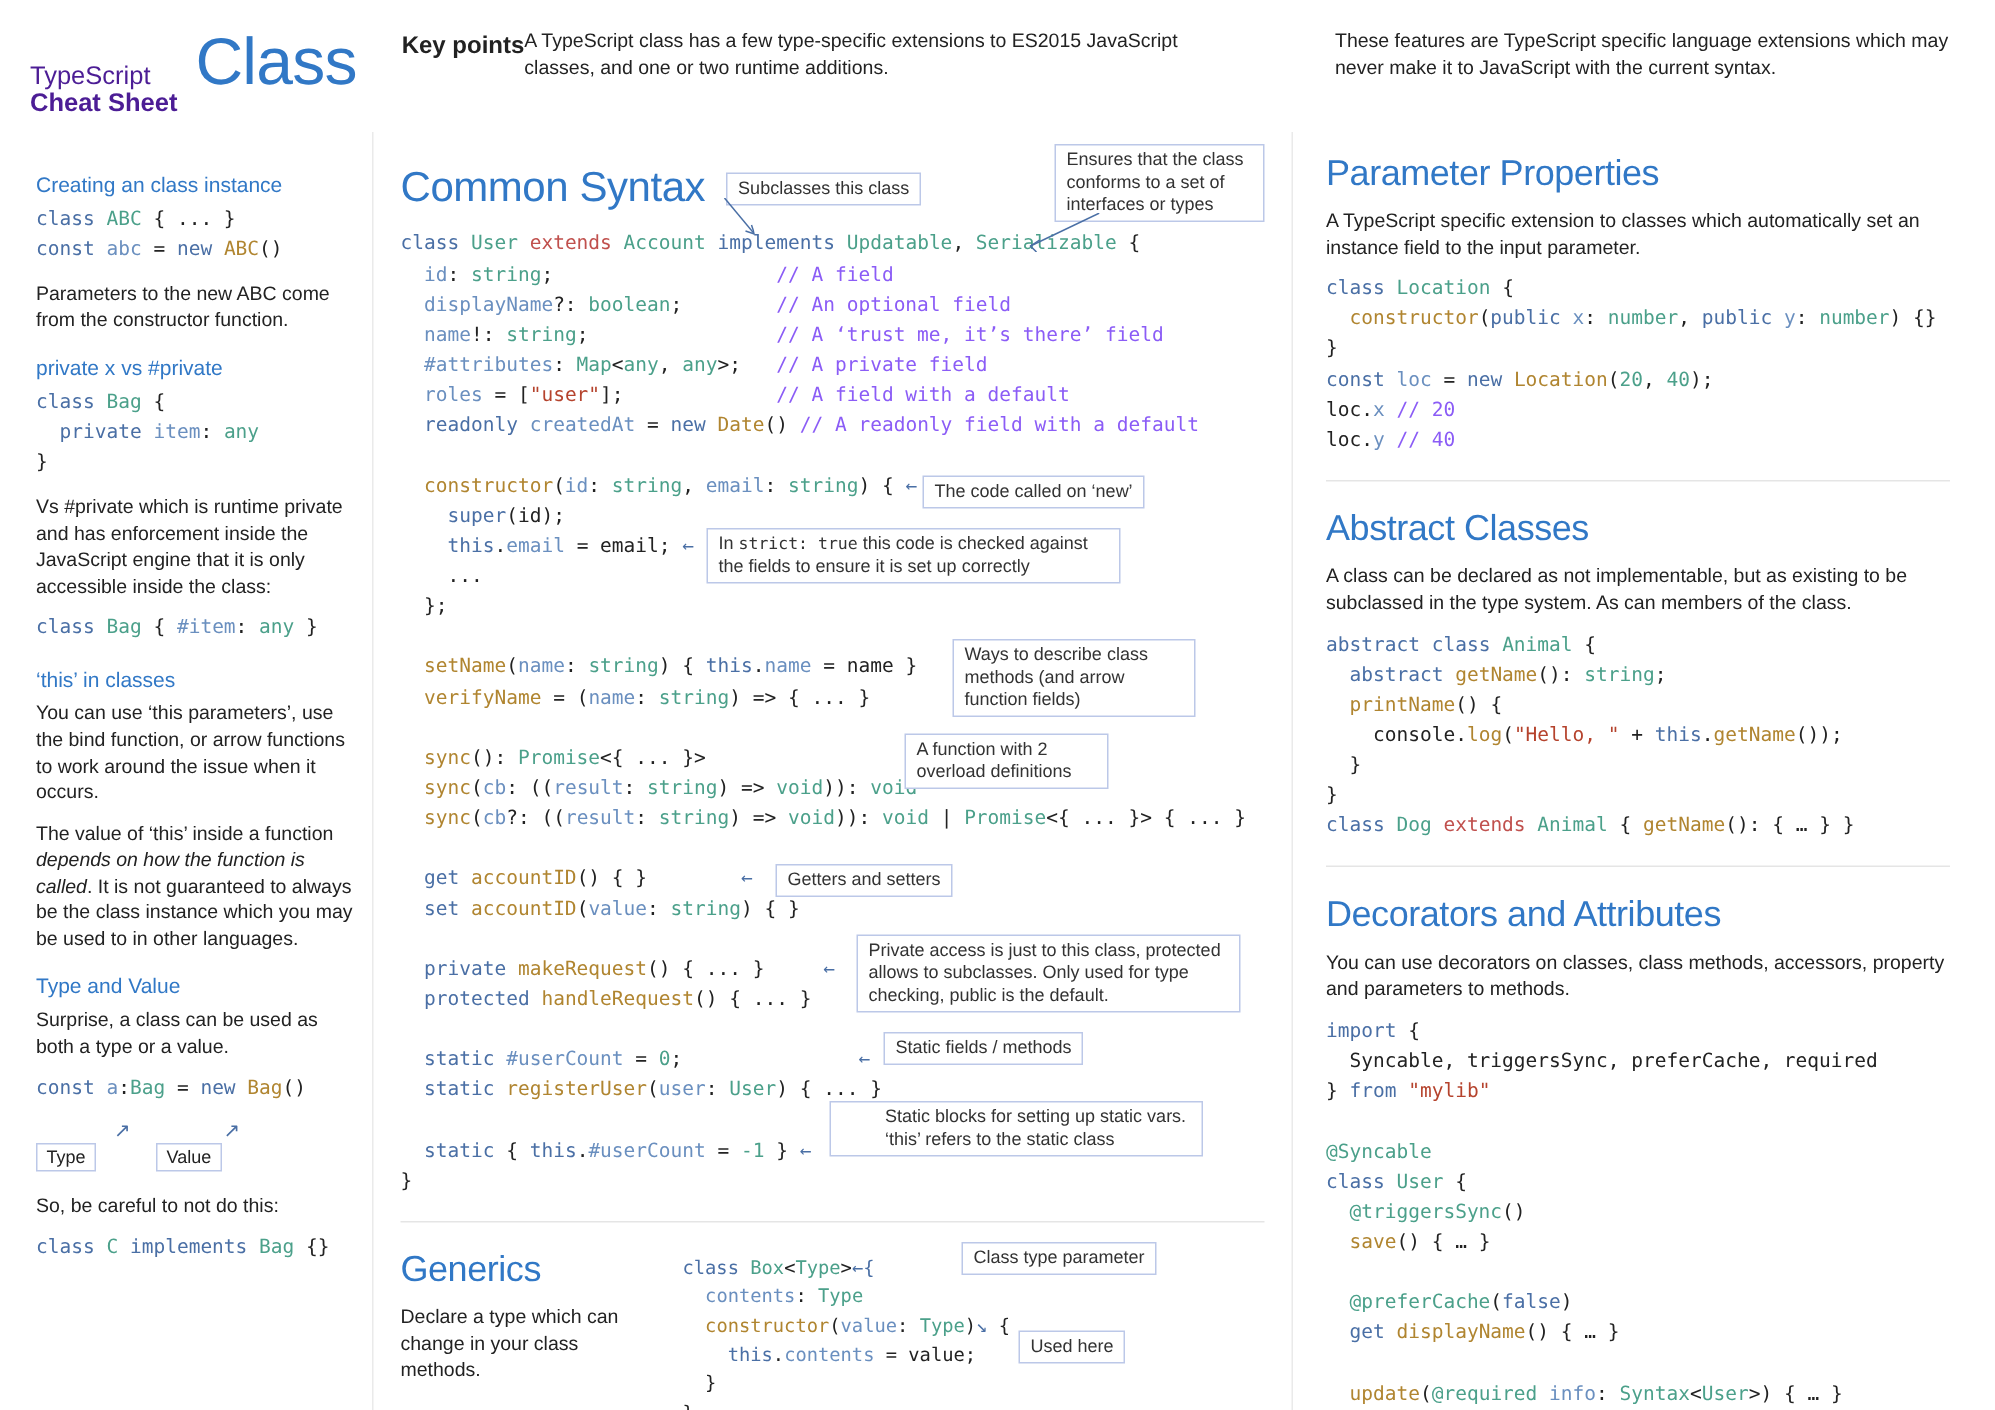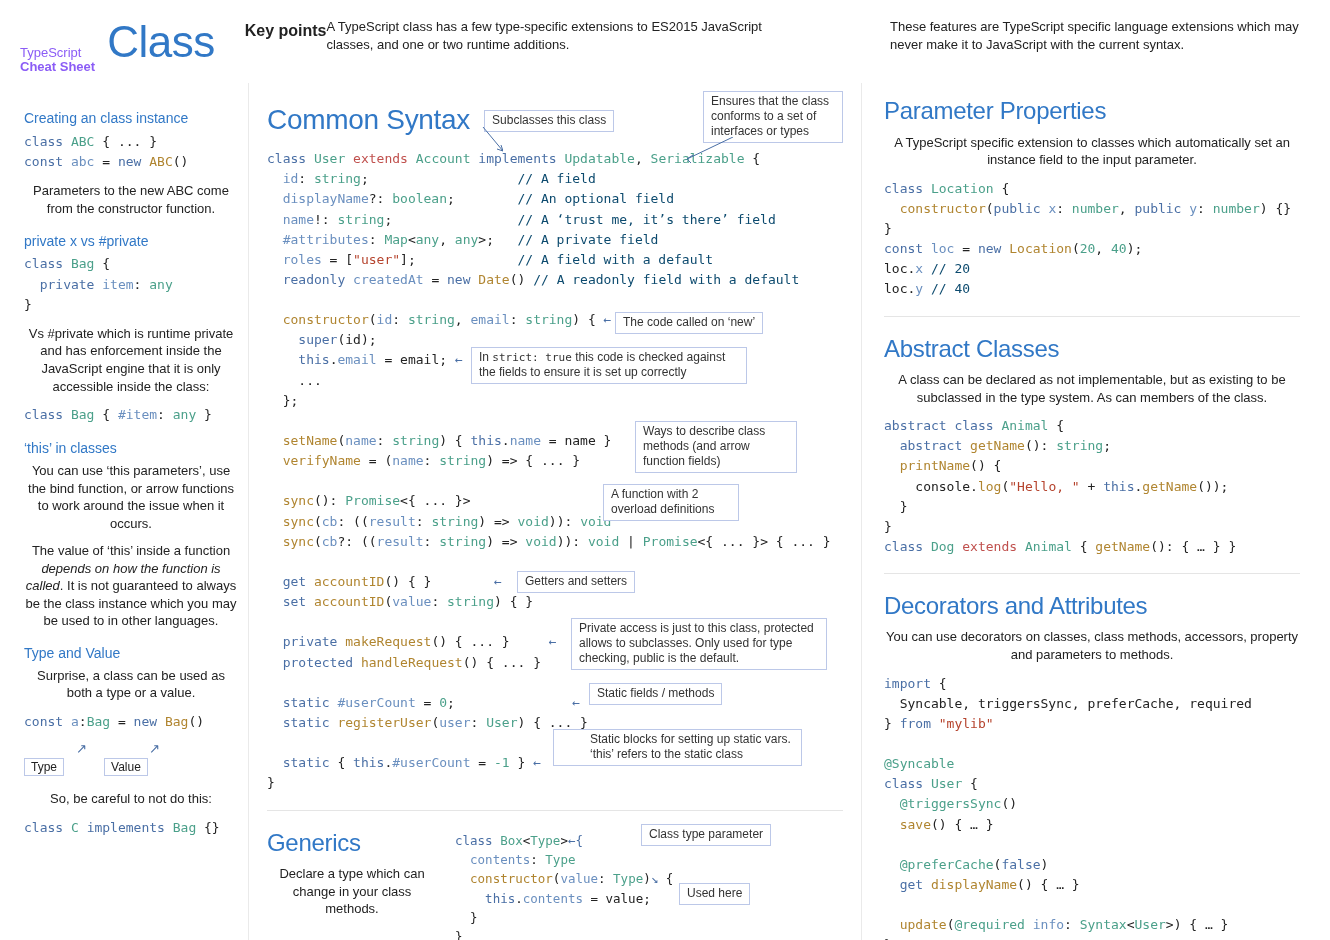--- a/index.html
+++ b/index.html
@@ -15,49 +15,49 @@
     --code-comment:#89a17d;
     --border:#d0d7de;
     --annot-border:#bcc8e8;
   }
   html,body{margin:0;padding:0;background:#fff;font-family:"Segoe UI","Helvetica Neue",Arial,sans-serif;color:#222;font-size:13.2px;line-height:1.35;}
   body{padding:0;width:1330px;}
   .page{display:grid;grid-template-columns:248px 614px 468px;}
   
   header.top{grid-column:1/4;display:flex;align-items:flex-start;padding:12px 20px 10px 20px;gap:24px;}
   .logo{display:flex;align-items:baseline;white-space:nowrap;}
-  .logo .sub{font-size:13px;color:#8b5cf6;line-height:1.05;}
+  .logo .sub{font-size:17px;color:#4c1d95;line-height:1.05;}
   .logo .sub b{font-weight:700;}
   .logo .big{font-size:44px;color:var(--blue);font-weight:300;margin-left:12px;letter-spacing:-.5px;}
   .keypoints{display:flex;align-items:flex-start;margin-left:6px;}
   .keypoints .kp{font-size:16px;color:#222;font-weight:600;white-space:nowrap;margin-top:8px;}
   .keypoints .kpdesc{font-size:13px;color:#222;max-width:480px;margin-top:6px;}
   .top-right{font-size:13px;color:#222;max-width:420px;margin-top:6px;margin-left:auto;}
   
   .col{padding:12px 18px 20px 20px;}
   .col.left{padding-left:24px;padding-right:10px;}
   .col.mid{border-left:1px solid #eaeaea;border-right:1px solid #eaeaea;padding:14px 18px 16px 18px;}
   .col.right{padding-left:22px;padding-right:30px;}
   
   h2.section{font-size:24px;color:var(--blue);font-weight:400;margin:8px 0 6px 0;letter-spacing:-.3px;}
   h2.section.big{font-size:28px;margin-top:4px;}
   h3.sub{font-size:14px;color:var(--blue);font-weight:400;margin:14px 0 4px 0;}
-  p{margin:4px 0 10px 0;font-size:13px;color:#222;text-align:center;}
+  p{margin:4px 0 10px 0;font-size:13px;color:#222;}
   
   hr.sep{border:none;border-top:1px solid #e5e5e5;margin:16px 0;}
   
   pre.code{font-family:"Consolas","Menlo",monospace;font-size:13px;line-height:1.55;margin:4px 0 10px 0;white-space:pre-wrap;}
   pre.code.sm{font-size:12.5px;}
   .tk-kw{color:#4a6fa5;}
   .tk-var{color:#6a8fbf;}
   .tk-func{color:#b08530;}
   .tk-red{color:#c0504d;}
   .tk-str{color:#b5432d;}
   .tk-num{color:#4ba08a;}
-  .tk-comment{color:#0c4a6e;}
+  .tk-comment{color:#8b5cf6;}
   .tk-type{color:#4ba08a;}
   .tk-green{color:#4ba08a;}
   
   .col.mid .layout{position:relative;}
   
   .annot{position:absolute;font-size:12px;color:#333;background:#fff;border:1px solid var(--annot-border);padding:2px 7px 3px 7px;line-height:1.25;}
   
   .smallbox{display:inline-block;border:1px solid var(--annot-border);padding:0px 6px;font-size:12px;margin-top:4px;}
   
   .generics-row{display:flex;gap:18px;align-items:flex-start;margin-top:4px;}

